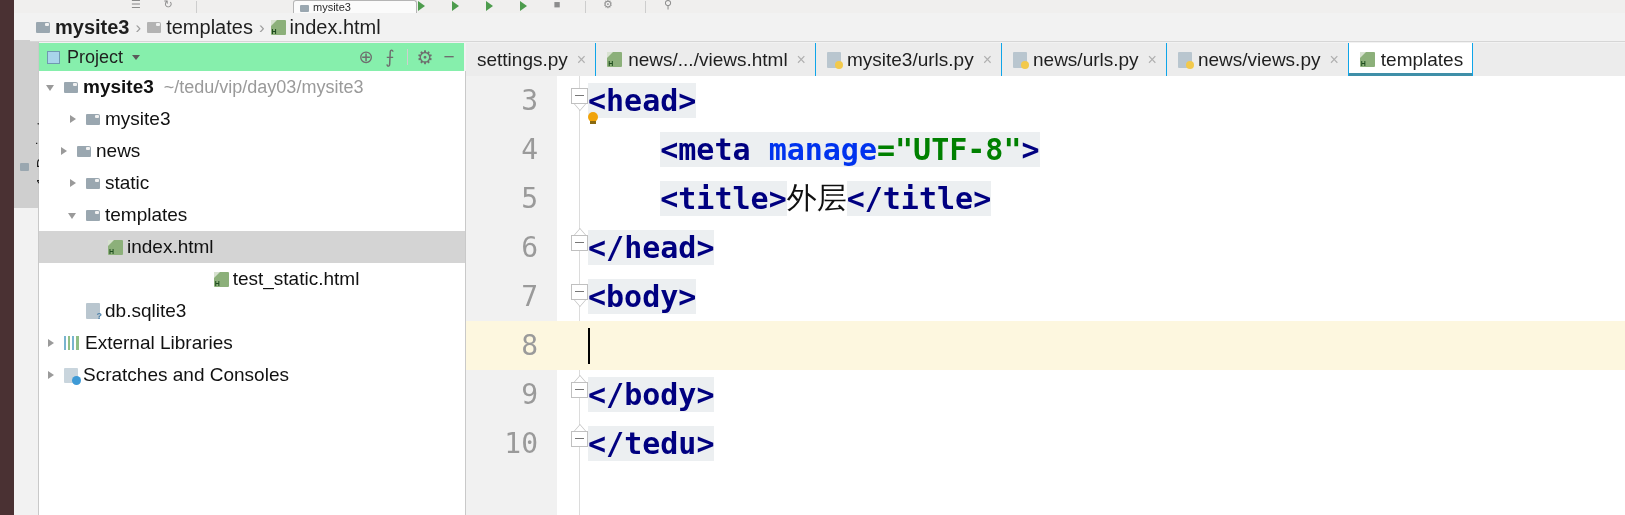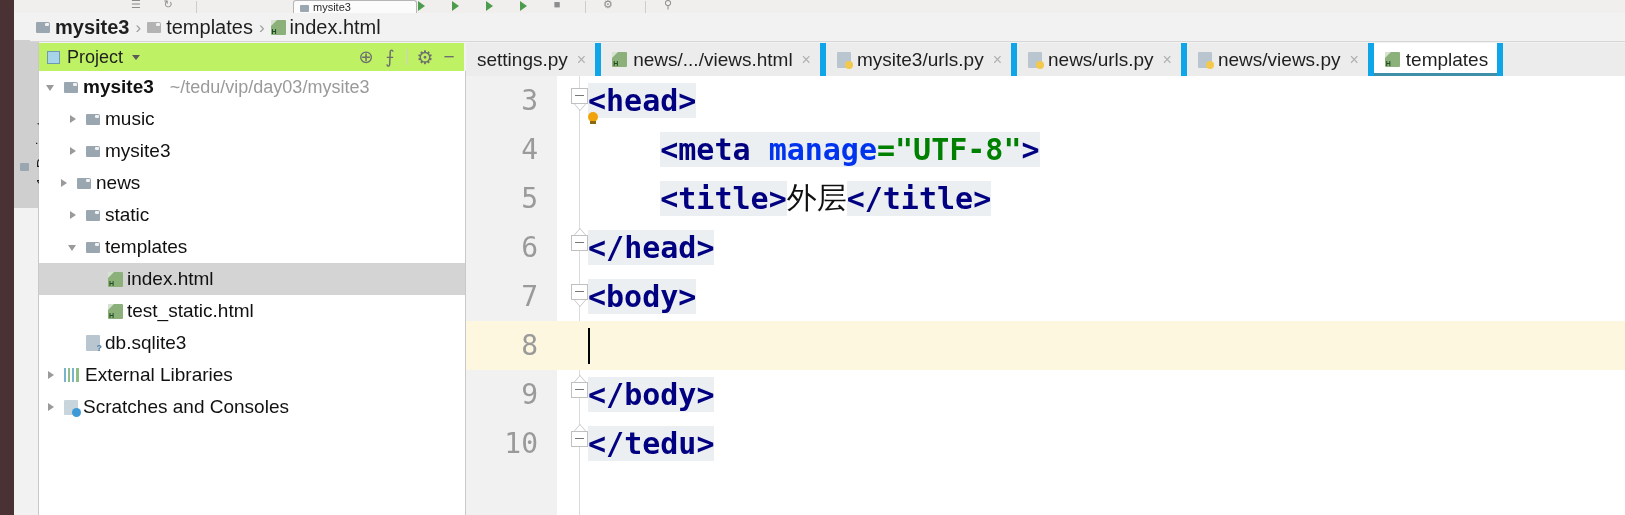--- a/index.html
+++ b/index.html
@@ -141,21 +141,21 @@
   .ic-html::after {
     content: "H"; position: absolute; left: 1px; bottom: -1px;
     font-size: 7px; color: #1f4d1f; font-weight: bold;
     line-height: 8px;
   }
 
   
   .panel-head {
     position: absolute; left: 39px; top: 43px;
     width: 425px; height: 28px;
-    background: #bef264;
+    background: #86efac;
     display: flex; align-items: center;
     box-sizing: border-box;
     padding: 0 4px 0 8px;
   }
   .panel-title {
     font-size: 18px; color: #1f1f1f; display: flex; align-items: center;
   }
   .ic-proj-sq {
     display: inline-block; width: 13px; height: 13px;
     background: #a8d4ea; border: 1px solid #6f99b0;
@@ -207,21 +207,21 @@
   }
   .tw.open::after {
     content: ""; position: absolute; left: 1px; top: 4px;
     width: 0; height: 0;
     border-top: 6px solid #9a9a9a;
     border-left: 4px solid transparent;
     border-right: 4px solid transparent;
   }
   .tree-label { font-size: 19px; }
   .tree-label.bold { font-weight: bold; }
-  .tree-path { font-size: 18px; color: #9a9a9a; margin-left: 16px; }
+  .tree-path { font-size: 18px; color: #9a9a9a; margin-left: 10px; }
 
   .ic-db {
     display: inline-block; width: 14px; height: 16px;
     background: #b9c6cf; border-radius: 1px;
     margin-right: 5px; position: relative;
   }
   .ic-db::after {
     content: "?"; position: absolute; right: -2px; bottom: -2px;
     font-size: 9px; color: #4a7fa8; font-weight: bold; line-height: 9px;
   }
@@ -262,21 +262,21 @@
     background: #ececec;
     border-bottom: 1px solid #c9c9c9;
     display: flex; align-items: stretch;
     overflow: hidden;
   }
   .tab {
     display: flex; align-items: center;
     padding: 0 9px 0 11px;
     font-size: 19px; color: #1f1f1f;
     white-space: nowrap;
-    border-right: 6px solid #0ea5e9;
+    border-right: 1px solid #0ea5e9;
     position: relative;
   }
   .tab.active {
     background: #ffffff;
   }
   .tab.active::after {
     content: ""; position: absolute; left: 0; right: 0; bottom: 0;
     height: 3px; background: #3f8fa8;
   }
   .tab .tclose {
@@ -460,25 +460,20 @@
   <div class="tree" id="tree">
       <div class="tree-row" style="padding-left: 6px;">
         <span class="tw open" style="margin-right: 6px;"></span>
         <span class="ic-folder"></span>
         <span class="tree-label bold">mysite3</span>
         <span class="tree-path">~/tedu/vip/day03/mysite3</span>
       </div>
       <div class="tree-row" style="padding-left: 28px;">
         <span class="tw closed" style="margin-right: 6px;"></span>
         <span class="ic-folder"></span>
-        <span class="tree-label">music</span>
-      </div>
-      <div class="tree-row" style="padding-left: 28px;">
-        <span class="tw closed" style="margin-right: 6px;"></span>
-        <span class="ic-folder"></span>
         <span class="tree-label">mysite3</span>
       </div>
       <div class="tree-row" style="padding-left: 19px;">
         <span class="tw closed" style="margin-right: 6px;"></span>
         <span class="ic-folder"></span>
         <span class="tree-label">news</span>
       </div>
       <div class="tree-row" style="padding-left: 28px;">
         <span class="tw closed" style="margin-right: 6px;"></span>
         <span class="ic-folder"></span>
@@ -487,21 +482,21 @@
       <div class="tree-row" style="padding-left: 28px;">
         <span class="tw open" style="margin-right: 6px;"></span>
         <span class="ic-folder"></span>
         <span class="tree-label">templates</span>
       </div>
       <div class="tree-row sel" style="padding-left: 50px;">
         <span class="tw" style="margin-right: 6px;"></span>
         <span class="ic-html"></span>
         <span class="tree-label">index.html</span>
       </div>
-      <div class="tree-row" style="padding-left: 50px;">
+      <div class="tree-row" style="padding-left: 50px; justify-content: center;">
         <span class="tw" style="margin-right: 6px;"></span>
         <span class="ic-html"></span>
         <span class="tree-label">test_static.html</span>
       </div>
       <div class="tree-row" style="padding-left: 28px;">
         <span class="tw" style="margin-right: 6px;"></span>
         <span class="ic-db"></span>
         <span class="tree-label">db.sqlite3</span>
       </div>
       <div class="tree-row" style="padding-left: 6px;">

